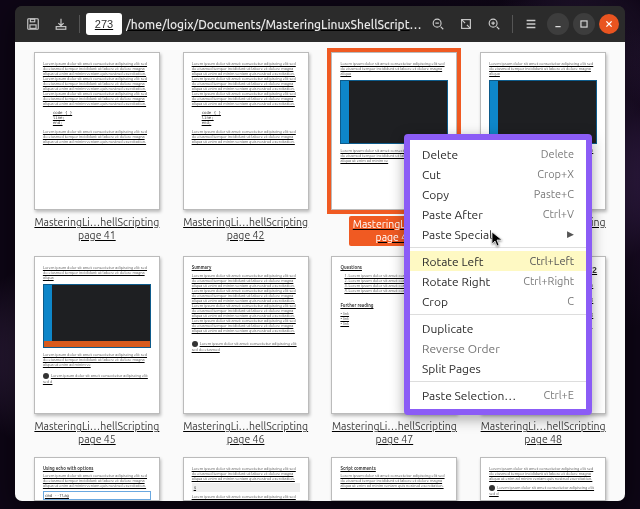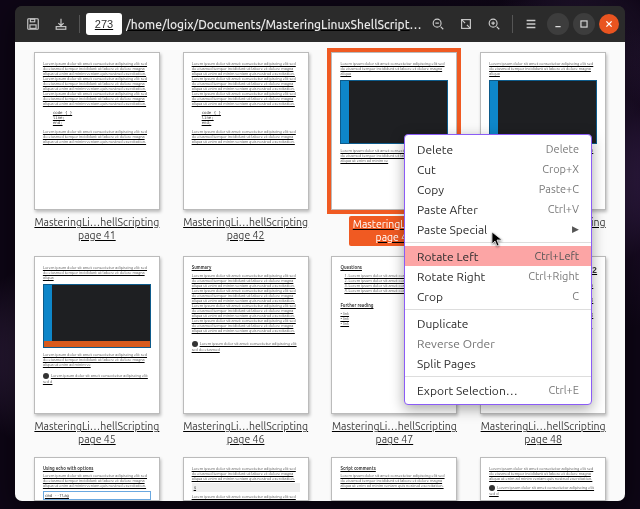--- a/index.html
+++ b/index.html
@@ -76,27 +76,27 @@
   .row3 .thumb{ height:44px; overflow:hidden;}
   .screenshot-block{ background:#1e1f22; width:100%; height:64px; margin-top:4px; border:1px solid #0d5b8b; position:relative;}
   .screenshot-block::before{content:"";position:absolute;left:0;top:0;bottom:0;width:8px;background:#0e86c9;}
   .screenshot-block.orange::after{content:"";position:absolute;left:0;right:0;bottom:0;height:6px;background:#d85a1c;}
   .txt{color:#555;}
   .thumb h6{font-size:4.5px;font-weight:700;margin-bottom:2px;}
   .info-icon{display:inline-block;width:6px;height:6px;border-radius:50%;background:#333;margin-right:2px;vertical-align:middle;}
 
   .ctx {
     position:absolute; left:404px; top:134px; width:188px;
-    background:#fff; border:1px solid #8b5cf6; border-radius:4px;
+    background:#fff; border:6px solid #8b5cf6; border-radius:4px;
     box-shadow:0 4px 14px rgba(0,0,0,.35);
     padding:4px 0; font-size:12px; color:#2b2b2b;
   }
   .ctx .item{ display:flex; justify-content:space-between; align-items:center;
     padding:3.5px 12px; }
-  .ctx .item.hover{ background:#fca5a5; }
+  .ctx .item.hover{ background:#fef9c3; }
   .ctx .item.disabled{ color:#737373; }
   .ctx hr{border:none;border-top:1px solid #ddd;margin:3px 0;}
   .shortcut{color:#7a7a7a;font-size:11px;}
   .item.hover .shortcut{color:#555;text-align:center;}
   .arrow{font-size:9px;color:#555;}
   .cursor{position:absolute;left:492px;top:232px;pointer-events:none;}
   .cursor svg{width:12px;height:16px;filter:drop-shadow(0 1px 1px rgba(0,0,0,.5));}
 </style>
 </head>
 <body>
@@ -299,21 +299,21 @@
       <span>Duplicate</span>
     </div>
     <div class="item disabled">
       <span>Reverse Order</span>
     </div>
     <div class="item">
       <span>Split Pages</span>
     </div>
     <hr>
     <div class="item">
-      <span>Export Selection…</span>
+      <span>Paste Selection…</span>
       <span class="shortcut">Ctrl+E</span>
     </div>
   </div>
 
 <div class="cursor">
   <svg viewBox="0 0 12 16">
       <path d="M0 0l0 12 3-3 2 5 2-1-2-5 5 0z" fill="#000" stroke="#fff" stroke-width="0.7"></path>
     </svg>
 </div>
 

